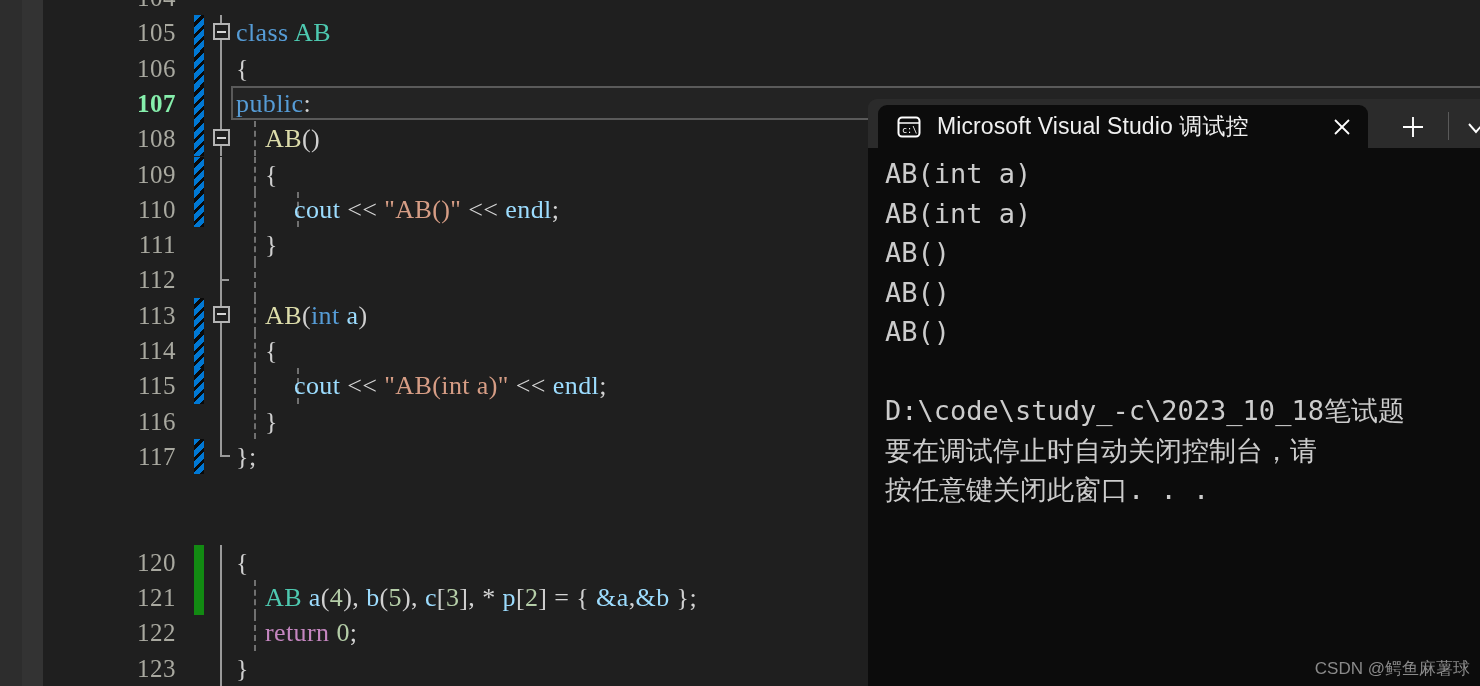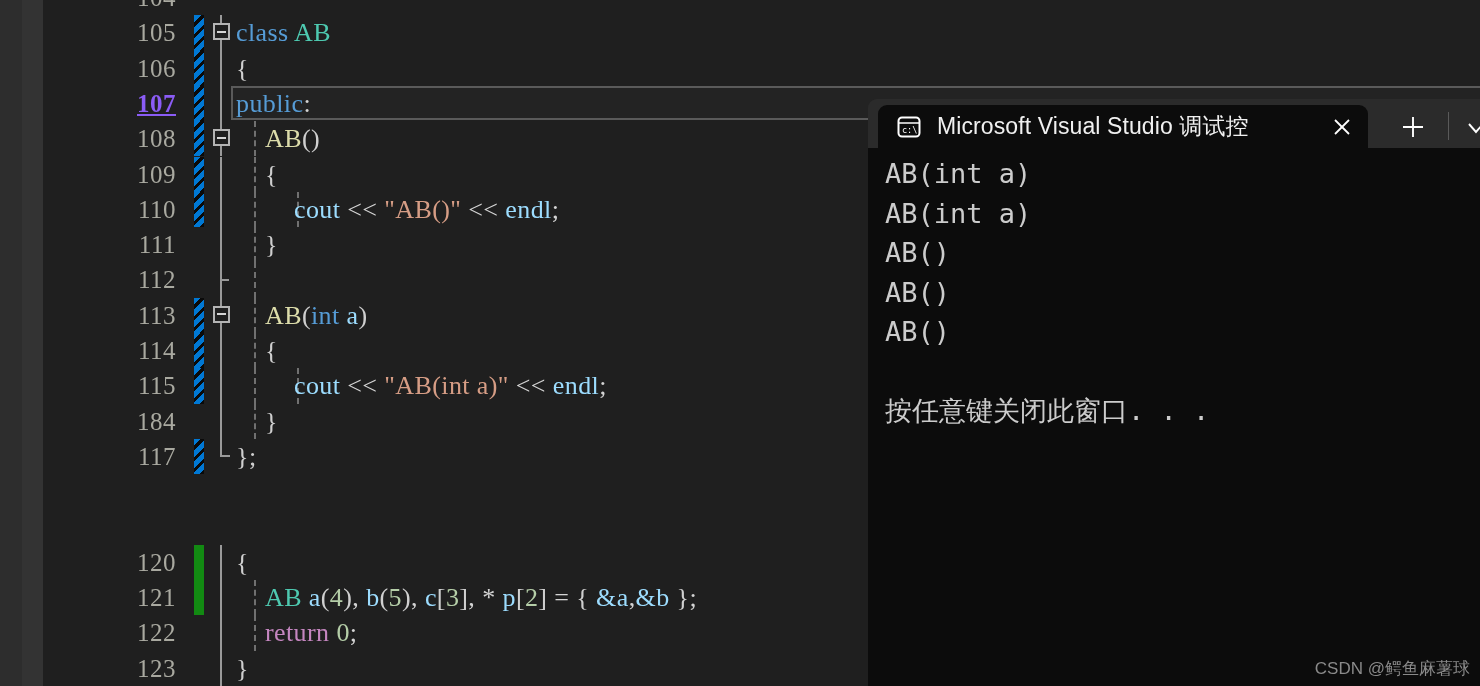--- a/index.html
+++ b/index.html
@@ -57,23 +57,22 @@
     left: 0;
     width: 100px;
     text-align: right;
     font-family: "Liberation Serif", serif;
     font-size: 25px;
     line-height: 35.3px;
     color: #a9a9a0;
     letter-spacing: 0.5px;
   }
   .ln.current {
-    color: #8b5cf6;
+    color: #86efac;
     font-weight: bold;
-    text-decoration: underline;
   }
 
   
   .chg {
     position: absolute;
     left: 118px;
     width: 10px;
     height: 35.3px;
   }
   .chg.mod {
@@ -304,21 +303,21 @@
       <div class="code-row" style="top: 50.6px;"><div class="ln">106</div><div class="chg mod"></div><div class="foldline"></div><div class="code-txt" style="left: 160px;"><span class="t-br">{</span></div></div>
       <div class="code-row" style="top: 85.9px;"><div class="ln current">107</div><div class="chg mod"></div><div class="foldline"></div><div class="cur-line-box"></div><div class="code-txt" style="left: 160px;"><span class="t-kw">public</span><span class="t-pl">:</span></div></div>
       <div class="code-row" style="top: 121.2px;"><div class="ln">108</div><div class="chg mod"></div><div class="foldline"></div><div class="foldbox"></div><div class="iguide" style="left: 178px;"></div><div class="code-txt" style="left: 189px;"><span class="t-fn">AB</span><span class="t-br">()</span></div></div>
       <div class="code-row" style="top: 156.5px;"><div class="ln">109</div><div class="chg mod"></div><div class="foldline"></div><div class="iguide" style="left: 178px;"></div><div class="code-txt" style="left: 189px;"><span class="t-br">{</span></div></div>
       <div class="code-row" style="top: 191.8px;"><div class="ln">110</div><div class="chg mod"></div><div class="foldline"></div><div class="iguide" style="left: 178px;"></div><div class="iguide" style="left: 221px;"></div><div class="code-txt" style="left: 218px;"><span class="t-var">cout </span><span class="t-pl">&lt;&lt; </span><span class="t-str">"AB()"</span><span class="t-pl"> &lt;&lt; </span><span class="t-var">endl</span><span class="t-pl">;</span></div></div>
       <div class="code-row" style="top: 227.1px;"><div class="ln">111</div><div class="foldline"></div><div class="iguide" style="left: 178px;"></div><div class="code-txt" style="left: 189px;"><span class="t-br">}</span></div></div>
       <div class="code-row" style="top: 262.4px;"><div class="ln">112</div><div class="foldline corner"></div><div class="iguide" style="left: 178px;"></div></div>
       <div class="code-row" style="top: 297.7px;"><div class="ln">113</div><div class="chg mod"></div><div class="foldline"></div><div class="foldbox"></div><div class="iguide" style="left: 178px;"></div><div class="code-txt" style="left: 189px;"><span class="t-fn">AB</span><span class="t-br">(</span><span class="t-kw">int</span><span class="t-pl"> </span><span class="t-var">a</span><span class="t-br">)</span></div></div>
       <div class="code-row" style="top: 333px;"><div class="ln">114</div><div class="chg mod"></div><div class="foldline"></div><div class="iguide" style="left: 178px;"></div><div class="code-txt" style="left: 189px;"><span class="t-br">{</span></div></div>
       <div class="code-row" style="top: 368.3px;"><div class="ln">115</div><div class="chg mod"></div><div class="foldline"></div><div class="iguide" style="left: 178px;"></div><div class="iguide" style="left: 221px;"></div><div class="code-txt" style="left: 218px;"><span class="t-var">cout </span><span class="t-pl">&lt;&lt; </span><span class="t-str">"AB(int a)"</span><span class="t-pl"> &lt;&lt; </span><span class="t-var">endl</span><span class="t-pl">;</span></div></div>
-      <div class="code-row" style="top: 403.6px;"><div class="ln">184</div><div class="foldline"></div><div class="iguide" style="left: 178px;"></div><div class="code-txt" style="left: 189px;"><span class="t-br">}</span></div></div>
+      <div class="code-row" style="top: 403.6px;"><div class="ln">116</div><div class="foldline"></div><div class="iguide" style="left: 178px;"></div><div class="code-txt" style="left: 189px;"><span class="t-br">}</span></div></div>
       <div class="code-row" style="top: 438.9px;"><div class="ln">117</div><div class="chg mod"></div><div class="foldline stub-bottom"></div><div style="position: absolute; left: 144px; top: 16px; width: 10px; height: 2px; background: rgb(154, 154, 154);"></div><div class="code-txt" style="left: 160px;"><span class="t-br">};</span></div></div>
       <div class="code-row" style="top: 544.8px;"><div class="ln">120</div><div class="chg saved"></div><div class="foldline"></div><div class="code-txt" style="left: 160px;"><span class="t-br">{</span></div></div>
       <div class="code-row" style="top: 580.1px;"><div class="ln">121</div><div class="chg saved"></div><div class="foldline"></div><div class="iguide" style="left: 178px;"></div><div class="code-txt" style="left: 189px;"><span class="t-type">AB</span><span class="t-pl"> </span><span class="t-var">a</span><span class="t-br">(</span><span class="t-num">4</span><span class="t-br">)</span><span class="t-pl">, </span><span class="t-var">b</span><span class="t-br">(</span><span class="t-num">5</span><span class="t-br">)</span><span class="t-pl">, </span><span class="t-var">c</span><span class="t-br">[</span><span class="t-num">3</span><span class="t-br">]</span><span class="t-pl">, </span><span class="t-pl">* </span><span class="t-var">p</span><span class="t-br">[</span><span class="t-num">2</span><span class="t-br">]</span><span class="t-pl"> = </span><span class="t-br">{ </span><span class="t-var">&amp;a</span><span class="t-pl">,</span><span class="t-var">&amp;b</span><span class="t-br"> }</span><span class="t-pl">;</span></div></div>
       <div class="code-row" style="top: 615.4px;"><div class="ln">122</div><div class="foldline"></div><div class="iguide" style="left: 178px;"></div><div class="code-txt" style="left: 189px;"><span class="t-ctrl">return</span><span class="t-pl"> </span><span class="t-num">0</span><span class="t-pl">;</span></div></div>
       <div class="code-row" style="top: 650.7px;"><div class="ln">123</div><div class="foldline"></div><div class="code-txt" style="left: 160px;"><span class="t-br">}</span></div></div>
     </div>
 </div>
 
 <div id="console-window">
 
@@ -358,17 +357,19 @@
   </div>
 
   <div class="cw-body" id="console-body" style="padding-top: 6px;">
 
   <div class="cw-line">AB(int a)</div>
       <div class="cw-line">AB(int a)</div>
       <div class="cw-line">AB()</div>
       <div class="cw-line">AB()</div>
       <div class="cw-line">AB()</div>
       <div class="cw-line blank">&nbsp;</div>
+      <div class="cw-line">D:\code\study_-c\2023_10_18笔试题</div>
+      <div class="cw-line">要在调试停止时自动关闭控制台，请</div>
       <div class="cw-line">按任意键关闭此窗口. . .</div>
     </div>
 
   <div class="watermark">CSDN @鳄鱼麻薯球</div>
 </div>
 
 </body></html>

